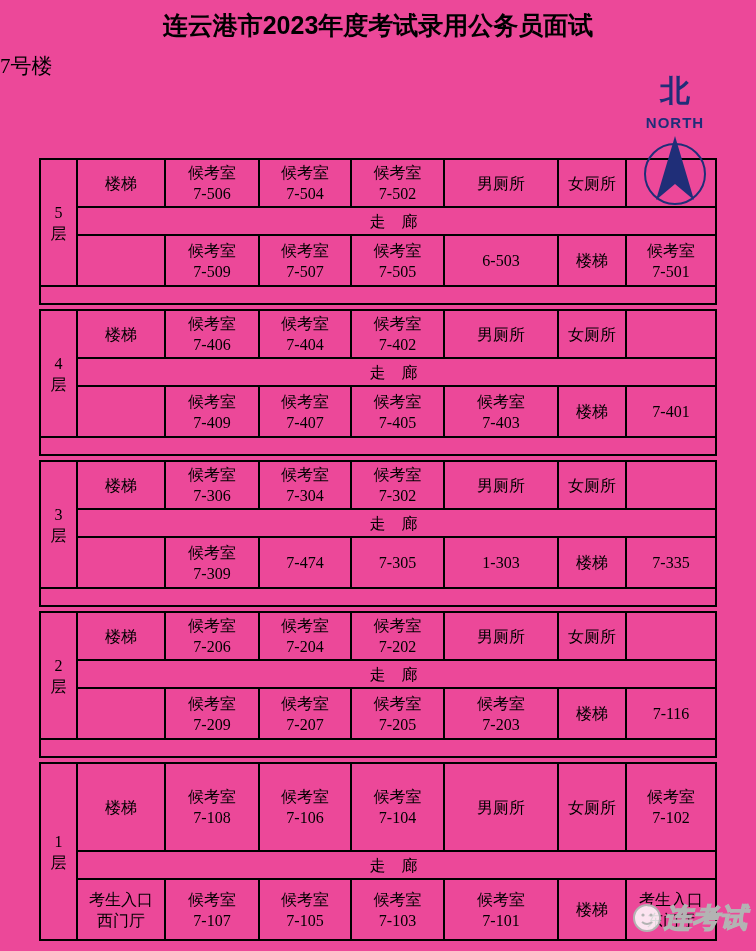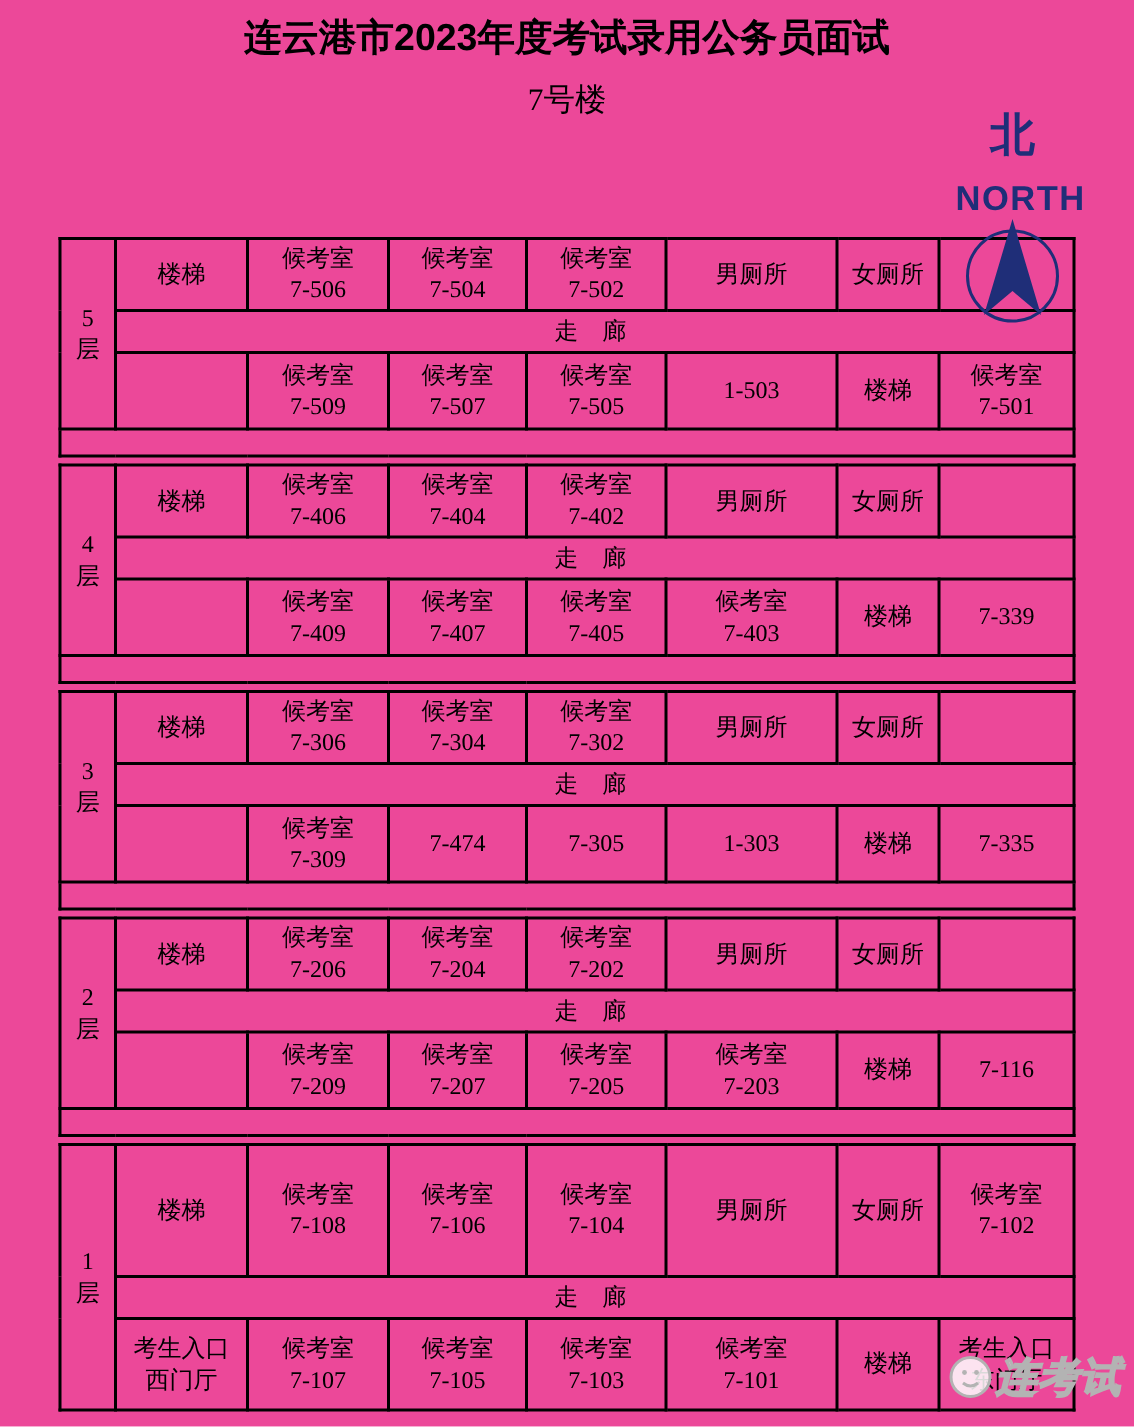--- a/index.html
+++ b/index.html
@@ -1,27 +1,27 @@
 <!DOCTYPE html>
 <html><head>
 <meta charset="utf-8">
 <style>
   html,body{margin:0;padding:0;background:#fff;}
   .page{position:relative;width:756px;height:951px;background:#ec4899;overflow:hidden;
         font-family:"Liberation Serif",serif;color:#000;}
   .title-line{ text-align:center;font-family:"Liberation Sans",sans-serif;
         font-weight:bold;font-size:25px;line-height:31px;}
   .title-line.first{padding-top:10px;}
-  .building-label{text-align:center;font-size:21px;line-height:26px;margin-top:12px;
+  .building-label{font-size:21px;line-height:26px;margin-top:12px;
         font-family:"Liberation Serif",serif;}
   
   .north{position:absolute;left:637px;top:74px;width:76px;text-align:center;z-index:3;}
   .north-cn{font-size:30px;font-weight:bold;line-height:34px;font-family:"Liberation Sans",sans-serif;}
-  .north-en{font-size:23px;font-weight:bold;letter-spacing:1px;line-height:19px;
-        font-family:"Liberation Sans",sans-serif;margin-top:15px;}
+  .north-en{font-size:15px;font-weight:bold;letter-spacing:1px;line-height:19px;
+        font-family:"Liberation Sans",sans-serif;margin-top:5px;}
   .compass{margin-top:2px;}
   
   .floors{position:absolute;left:39px;top:158px;z-index:1;}
   table.floor{border-collapse:collapse;table-layout:fixed;width:676px;margin:0 0 4px 0;}
   table.floor td{border:2px solid #000;text-align:center;vertical-align:middle;
         font-size:16px;line-height:21px;white-space:pre-line;padding:0;
         font-family:"Liberation Serif",serif;}
   td.flabel{font-size:22px;line-height:27px;}
   td.corridor{letter-spacing:6px;}
   tr.row-top td{height:46px;}
@@ -84,21 +84,21 @@
             <td colspan="7" class="corridor">走 廊</td>
           </tr>
           <tr class="row-bottom">
             <td></td>
             <td>候考室
 7-509</td>
             <td>候考室
 7-507</td>
             <td>候考室
 7-505</td>
-            <td>1-503</td>
+            <td>6-503</td>
             <td>楼梯</td>
             <td>候考室
 7-501</td>
           </tr>
           <tr class="row-strip">
             <td colspan="8"></td>
           </tr>
         </tbody>
       </table>
       <table class="floor">
@@ -134,21 +134,21 @@
             <td></td>
             <td>候考室
 7-409</td>
             <td>候考室
 7-407</td>
             <td>候考室
 7-405</td>
             <td>候考室
 7-403</td>
             <td>楼梯</td>
-            <td>7-339</td>
+            <td>7-401</td>
           </tr>
           <tr class="row-strip">
             <td colspan="8"></td>
           </tr>
         </tbody>
       </table>
       <table class="floor">
         <colgroup>
           <col style="width: 37px;">
           <col style="width: 88px;">

